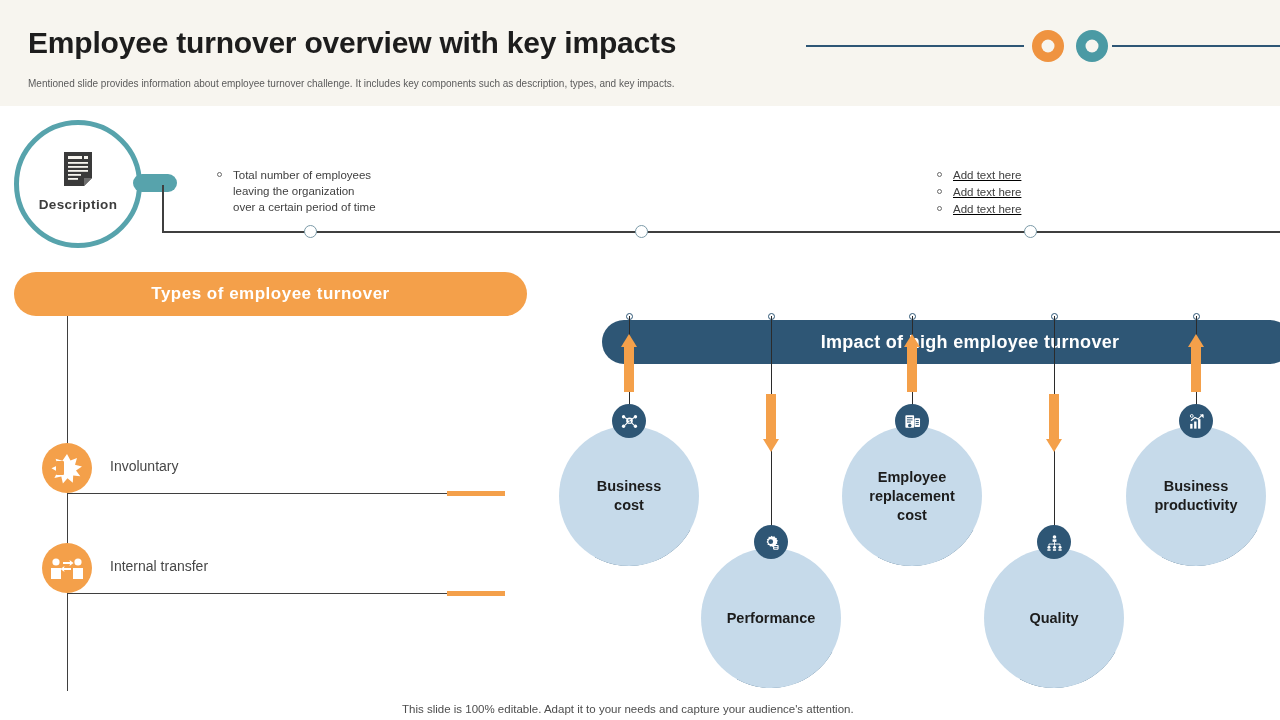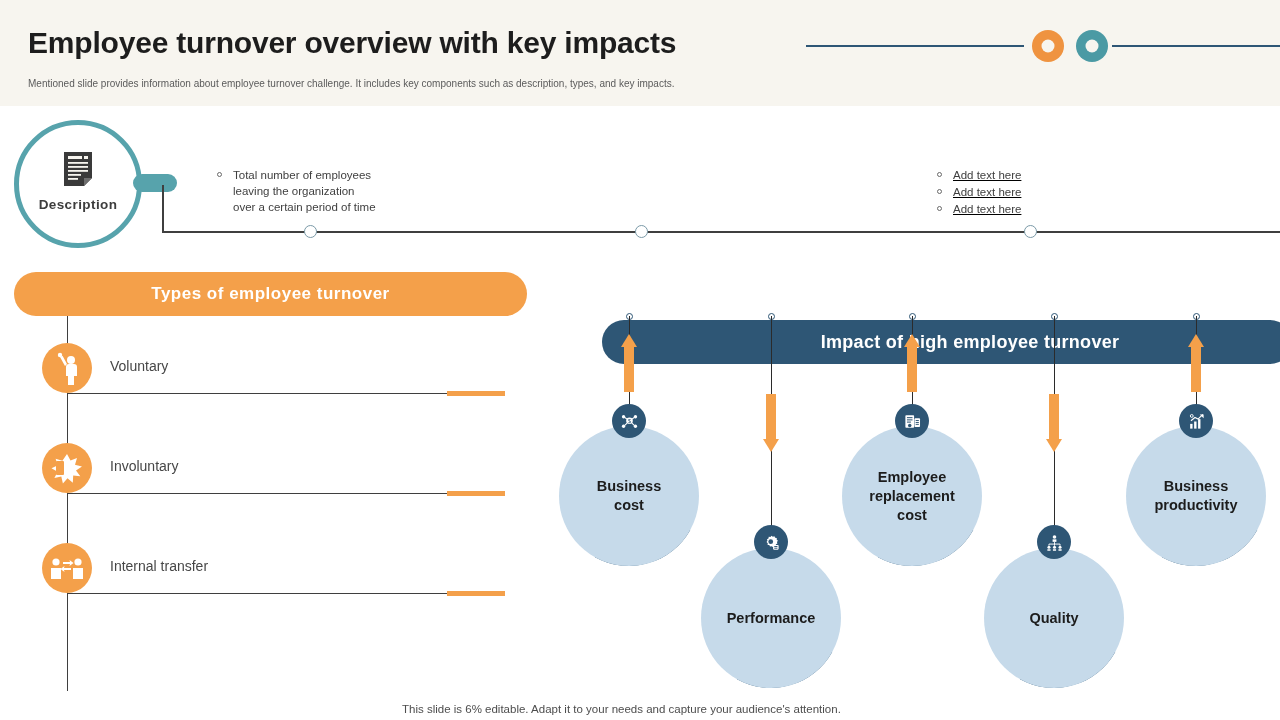--- a/index.html
+++ b/index.html
@@ -224,33 +224,20 @@
     <div class="bullet-row">
       <div class="bullet-txt">Add text here</div>
     </div>
   </div>
 
   <div class="types-bar">
     <div class="types-bar-label">Types of employee turnover</div>
   </div>
   <div class="types-spine"></div>
 
-  <div class="type-item" style="top:343px;">
-    <div class="type-icon">
-      <svg viewBox="0 0 50 50" width="50" height="50">
-        <circle cx="29" cy="17" r="4" fill="#fff"></circle>
-        <path d="M27 21 h5 a3 3 0 0 1 3 3 v9 h-3 v9 h-6 v-9 h-2 v-9 a3 3 0 0 1 3 -3 z" fill="#fff"></path>
-        <path d="M23 23 L18 14 l2.5 -1.2 L25 21 z" fill="#fff"></path>
-        <circle cx="18" cy="12" r="2.2" fill="#fff"></circle>
-      </svg>
-    </div>
-    <div class="type-label">Voluntary</div>
-    <div class="type-rule"></div>
-    <div class="type-rule-cap"></div>
-  </div>
 
   <div class="type-item" style="top:443px;">
     <div class="type-icon">
       <svg viewBox="0 0 50 50" width="50" height="50">
         <path d="M25 11 l3.5 6.5 6.5 -2.5 -2 6.8 7 1.8 -6 4 4.3 5.6 -7.1 -0.6 -0.4 7.1 -5.3 -4.4 -4.6 5.2 -1.6 -6.9 -6.9 1.4 3.2 -6.2 -6.1 -3.5 6.3 -3 -2.2 -6.6 6.8 2 z" fill="#fff"></path>
         <rect x="14" y="18" width="8" height="14" rx="1" fill="#f4a04a"></rect>
       </svg>
     </div>
     <div class="type-label">Involuntary</div>
     <div class="type-rule"></div>
@@ -403,15 +390,15 @@
     <svg viewBox="0 0 24 24" width="19" height="19">
       <rect x="4" y="15" width="3" height="6" fill="#fff"></rect>
       <rect x="9" y="12" width="3" height="9" fill="#fff"></rect>
       <rect x="14" y="9" width="3" height="12" fill="#fff"></rect>
       <path d="M5 11 L10 7 L14 9 L20 3" stroke="#fff" stroke-width="1.5" fill="none"></path>
       <path d="M16 3 h5 v5 z" fill="#fff"></path>
       <circle cx="6" cy="5" r="1.8" fill="none" stroke="#fff" stroke-width="1.2"></circle>
     </svg>
   </div>
 
-  <div class="footer-note">This slide is 6% editable. Adapt it to your needs and capture your audience's attention.</div>
+  <div class="footer-note">This slide is 100% editable. Adapt it to your needs and capture your audience's attention.</div>
   <div class="page-num">47</div>
 </div>
 
 </body></html>

